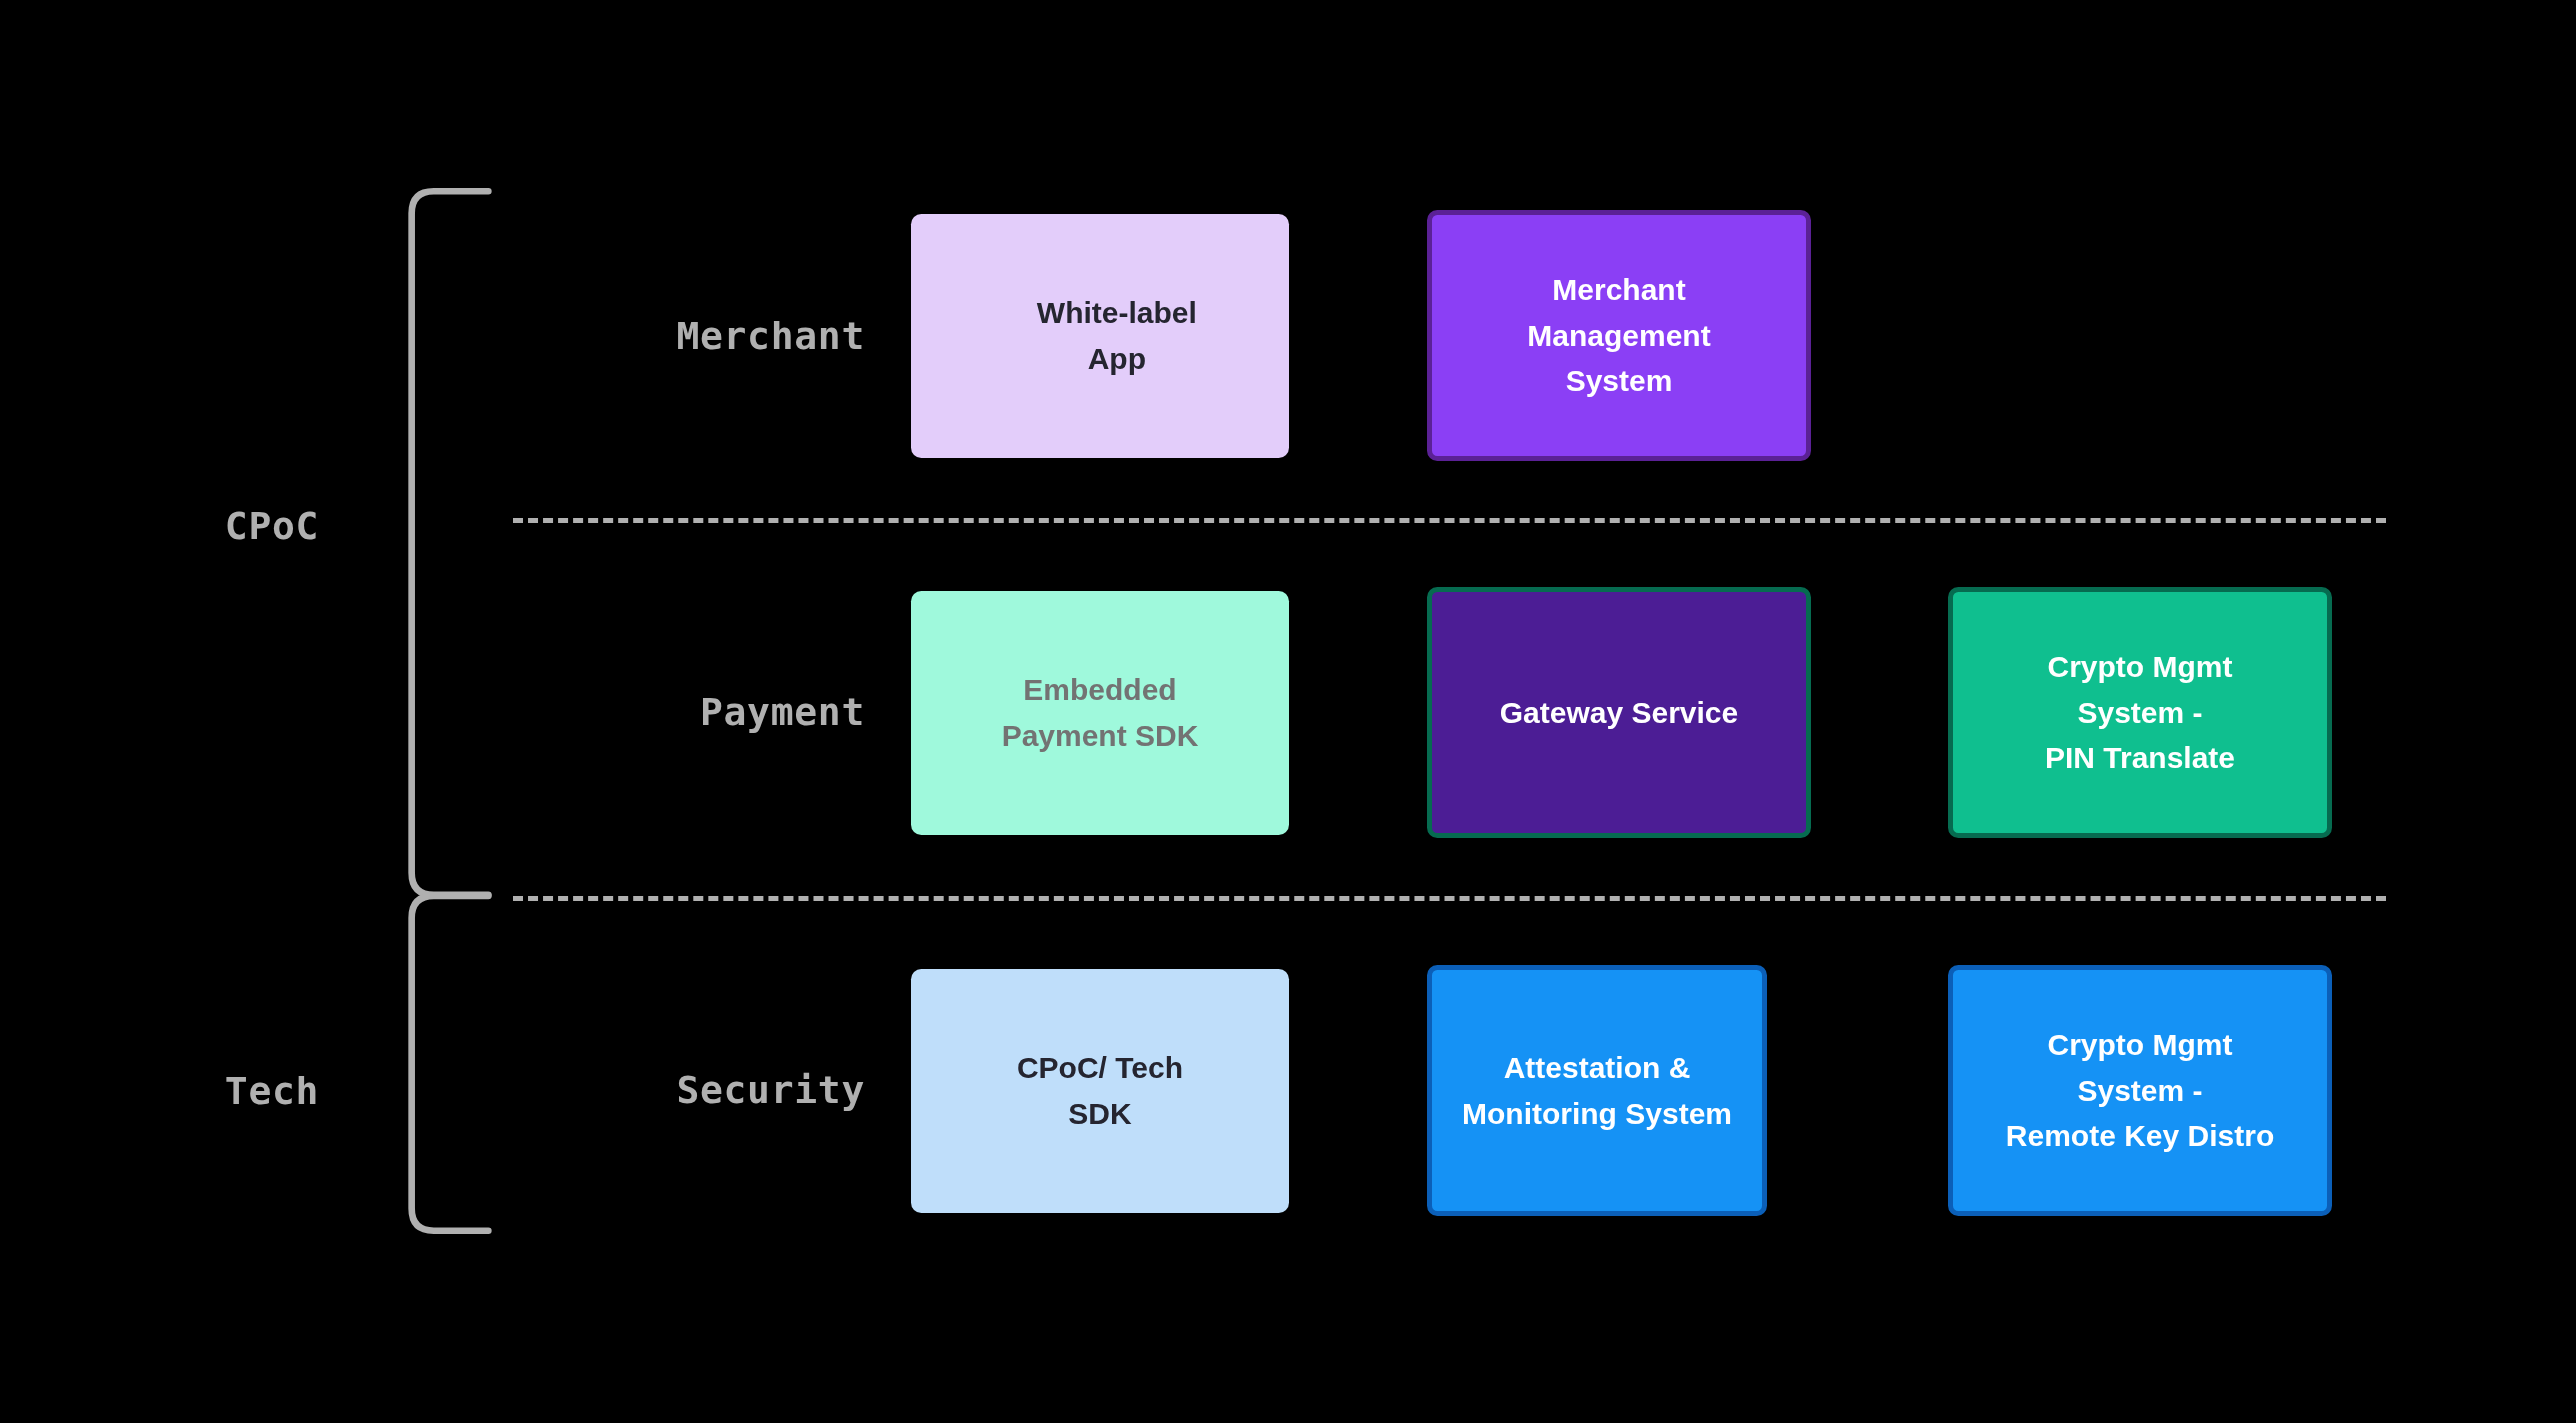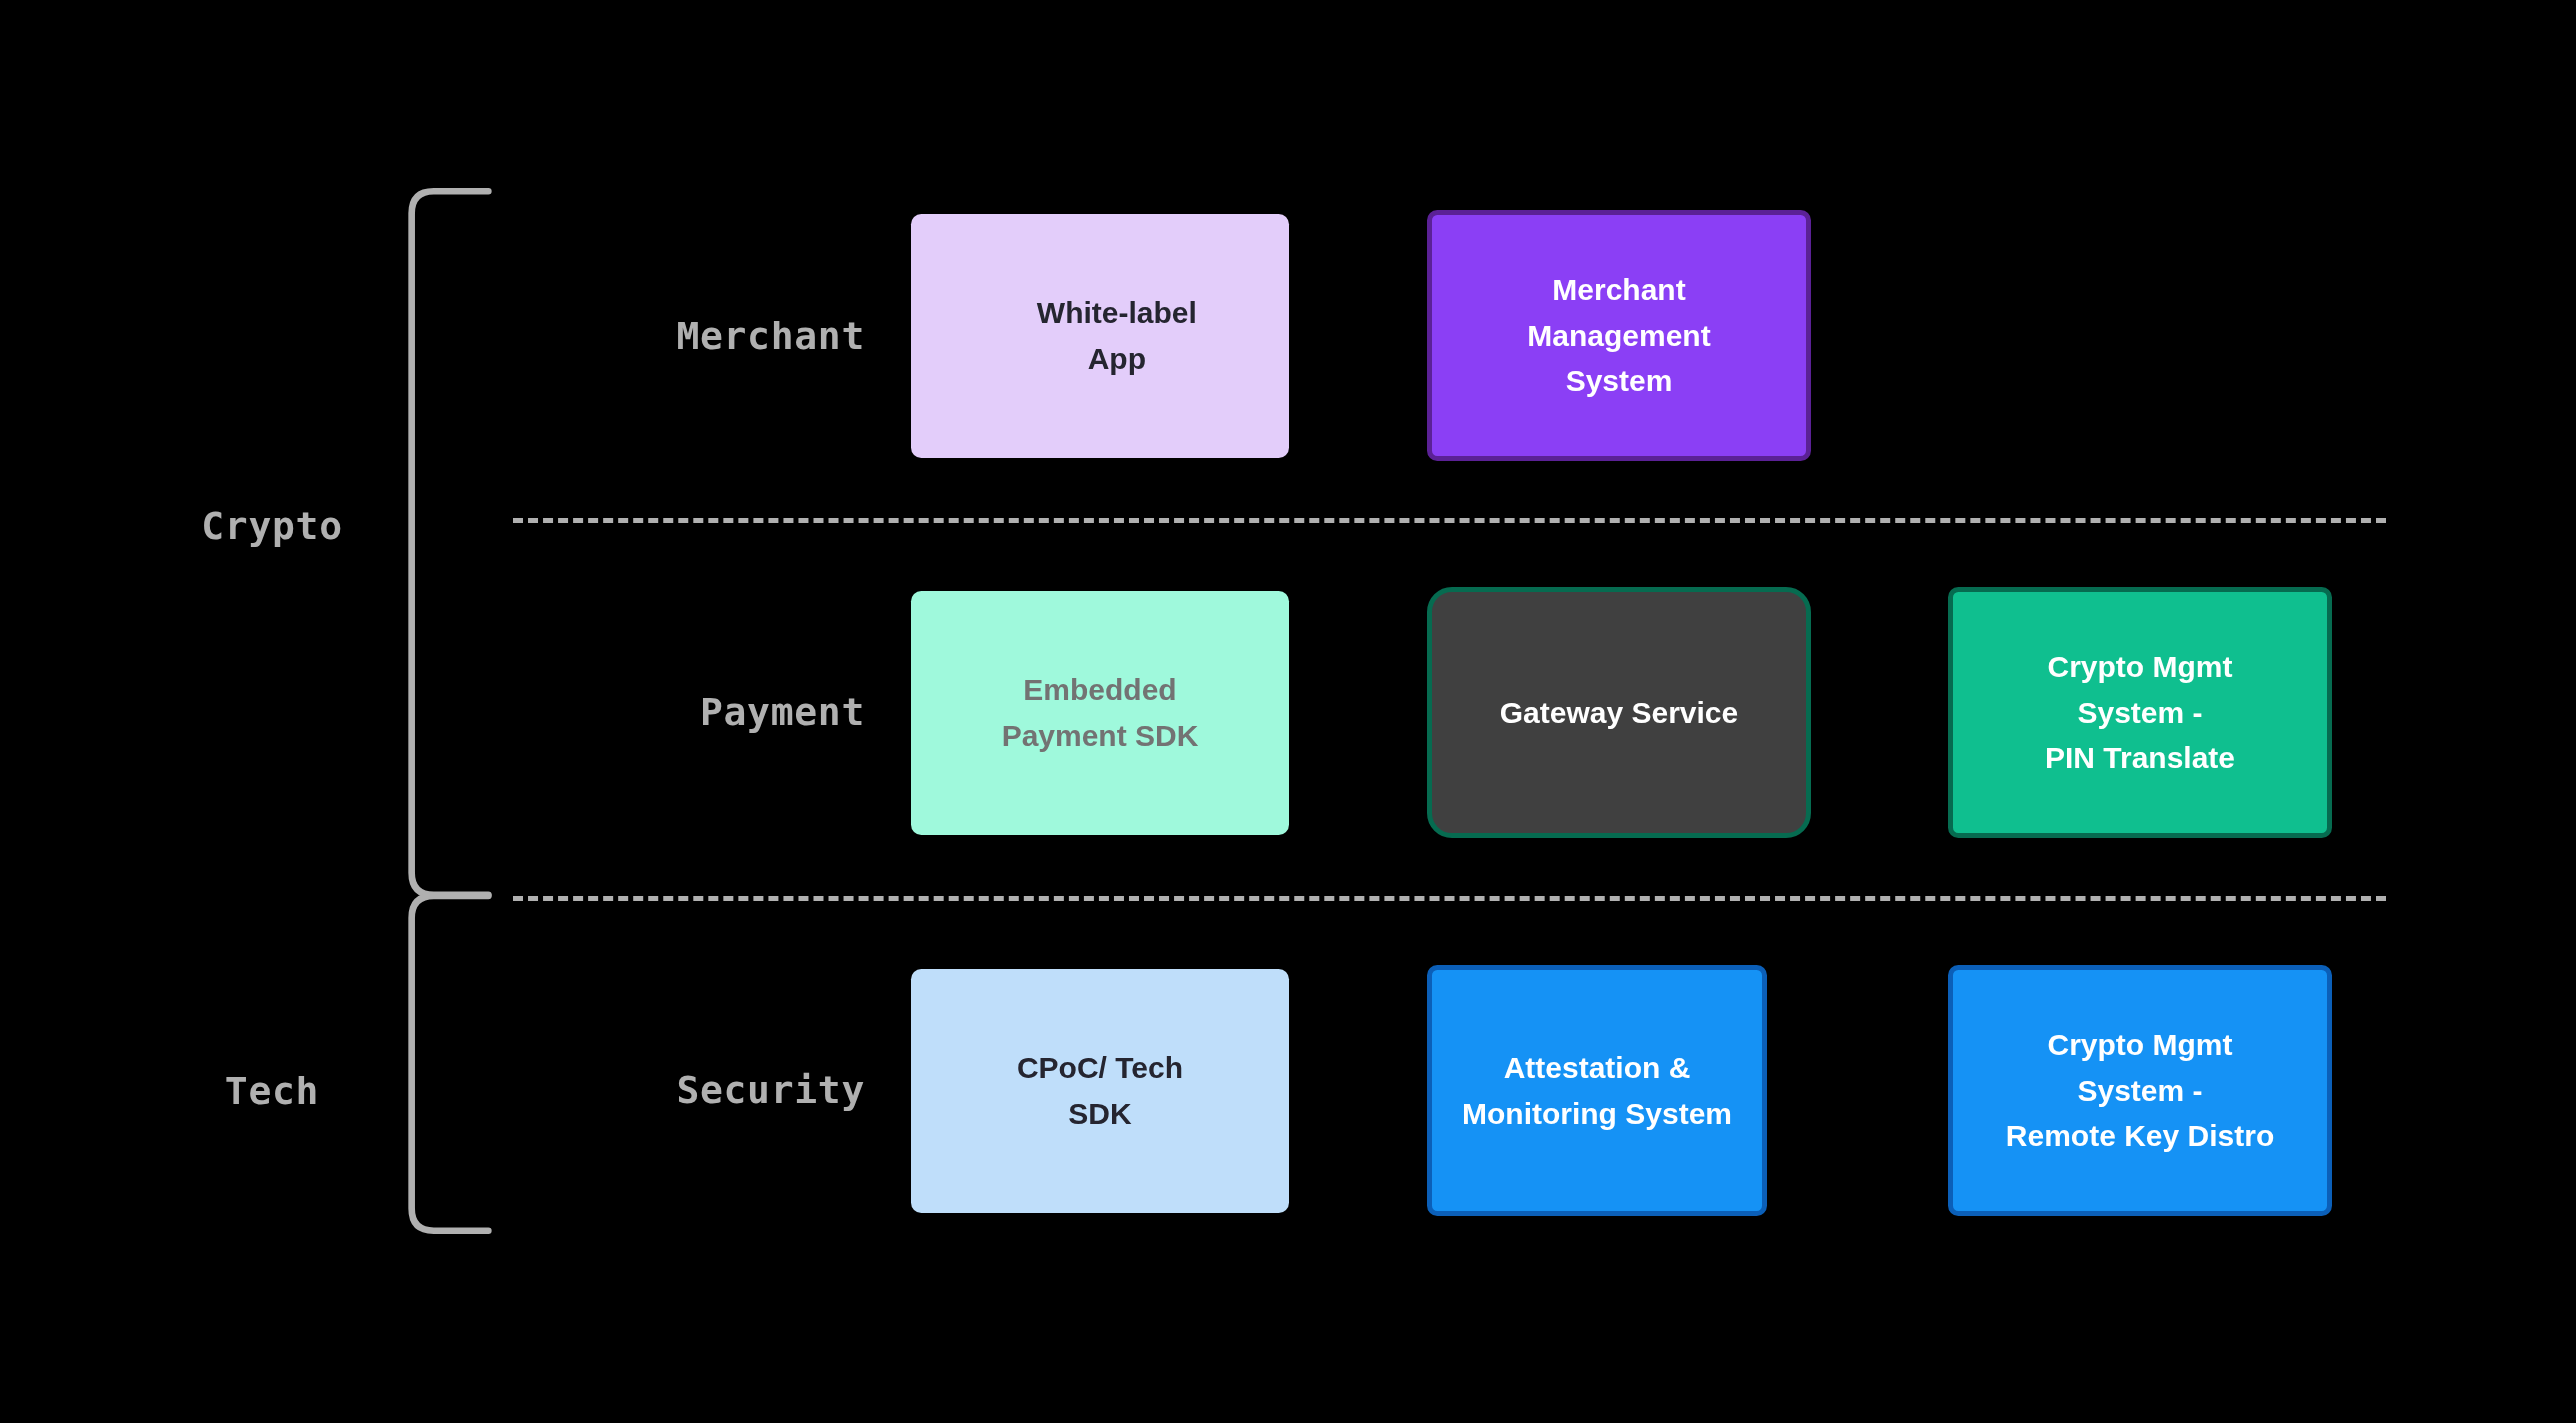--- a/index.html
+++ b/index.html
@@ -91,21 +91,21 @@
       <path d="M132 8 H 58 Q 28 8 28 38 V 932 Q 28 962 58 962 H 132" stroke="#b0b0b0" stroke-width="9" fill="none" stroke-linecap="round" stroke-linejoin="round"></path>
     </svg>
   </div>
 
   <div class="bracket" style="left:391px; top:890px; width:118px; height:354px;">
     <svg width="118" height="354" viewBox="0 0 160 480" fill="none">
       <path d="M132 8 H 58 Q 28 8 28 38 V 432 Q 28 462 58 462 H 132" stroke="#b0b0b0" stroke-width="9" fill="none" stroke-linecap="round" stroke-linejoin="round"></path>
     </svg>
   </div>
 
-  <div class="group-label" style="left:272px; top:526px;">Crypto</div>
+  <div class="group-label" style="left:272px; top:526px;">CPoC</div>
 
   <div class="group-label" style="left:272px; top:1091px;">Tech</div>
 
   <div class="row-label" style="right:1711px; top:336px;">Merchant</div>
 
   <div class="row-label" style="right:1711px; top:712px;">Payment</div>
 
   <div class="row-label" style="right:1711px; top:1090px;">Security</div>
 
   <div class="divider" style="left:513px; top:518px; width:1873px;"></div>
@@ -125,21 +125,21 @@
 System</span>
   </div>
 
   <div class="node plain" style="left:911px; top:591px; width:378px; height:244px;
               background:#9ff9dc; color:#737373;">
     <span class="node-text">Embedded
 Payment SDK</span>
   </div>
 
   <div class="node outlined" style="left:1427px; top:587px; width:384px; height:251px;
-              background:#404040; border-color:#066b50; color:#ffffff;border-radius:25px;">
+              background:#4c1d95; border-color:#066b50; color:#ffffff;">
     <span class="node-text">Gateway Service</span>
   </div>
 
   <div class="node outlined" style="left:1948px; top:587px; width:384px; height:251px;
               background:#0fbf8f; border-color:#066b50; color:#ffffff;">
     <span class="node-text">Crypto Mgmt
 System -
 PIN Translate</span>
   </div>
 

